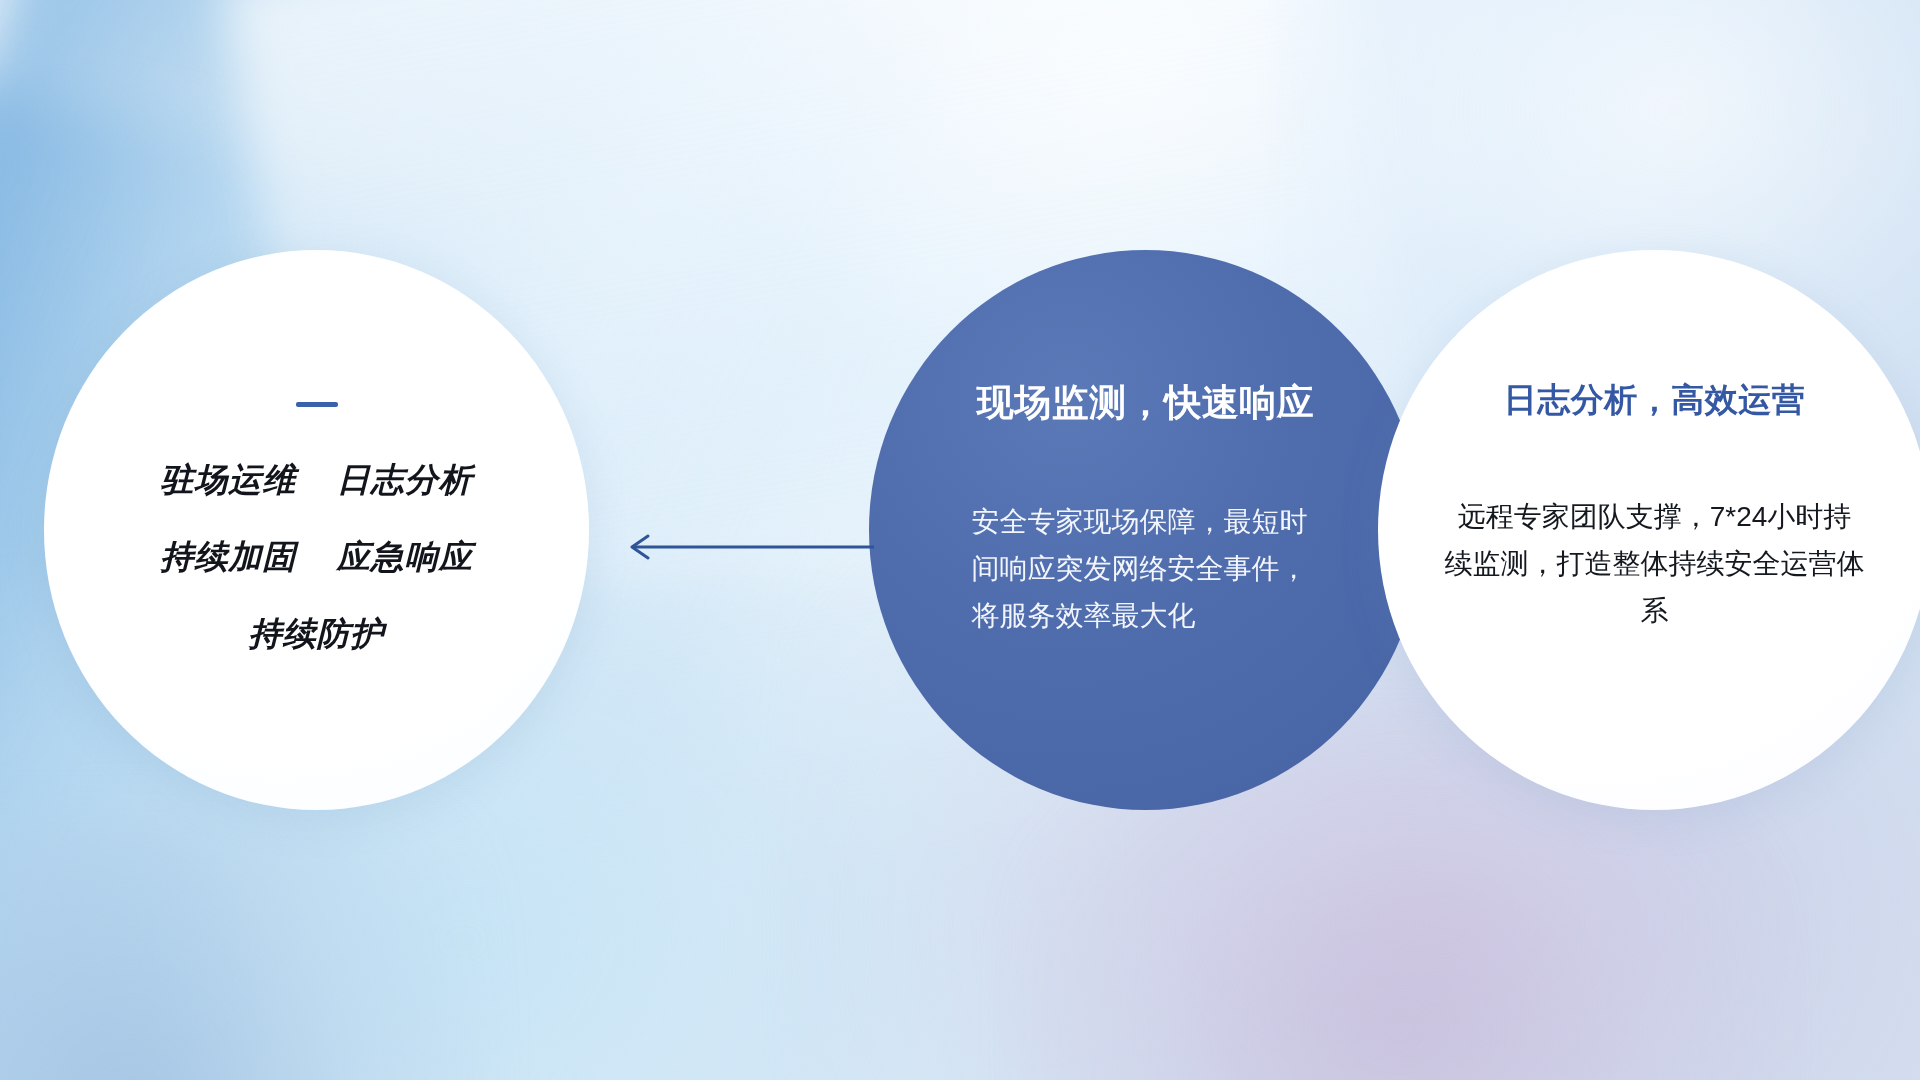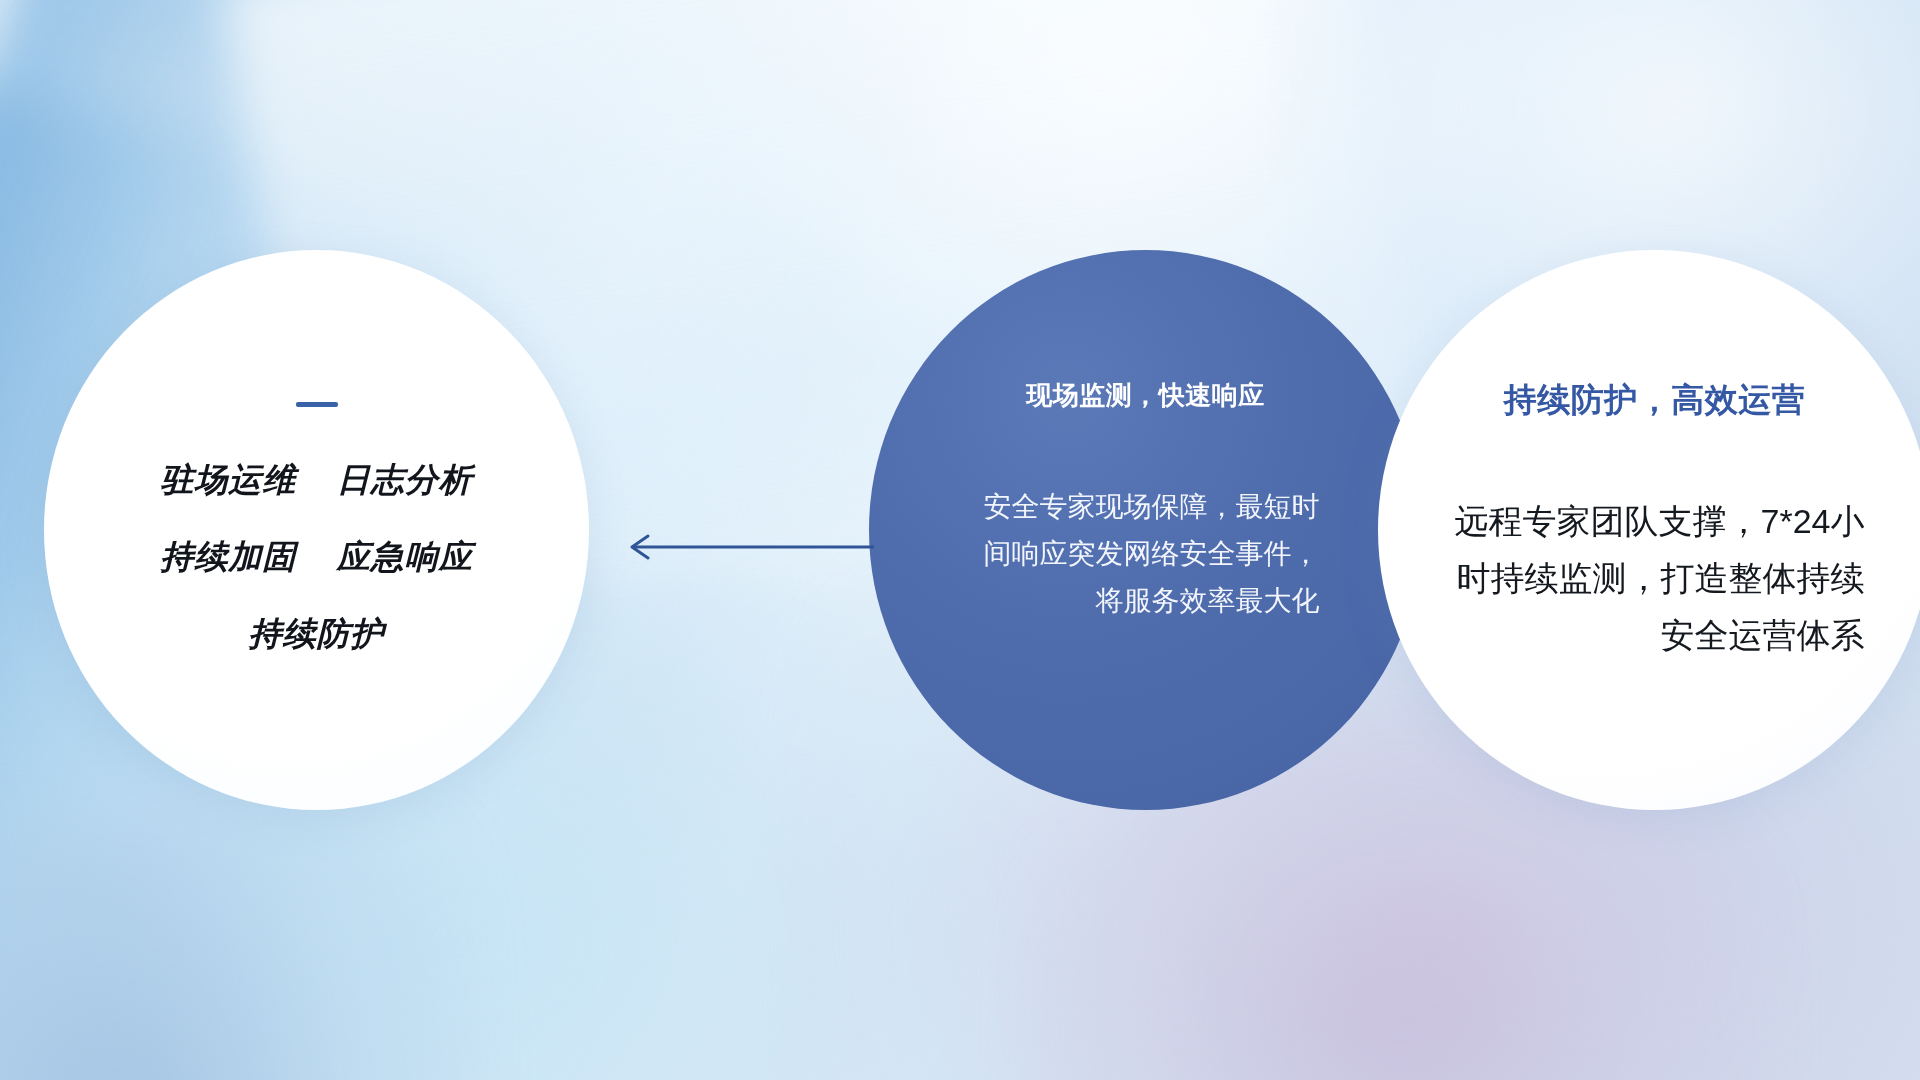--- a/index.html
+++ b/index.html
@@ -123,31 +123,31 @@
   #circle-mid{
     left:869px; top:250px;
     width:553px; height:560px;
     background:radial-gradient(circle at 36% 26%, #5a77b6 0%, #51六 0%, #50६ 0%, #4f6cad 40%, #4a67a8 72%, #45619f 100%);
     background:radial-gradient(circle at 36% 26%, #5b79b7 0%, #4f6cad 42%, #4a67a8 74%, #45619f 100%);
     z-index:4;
     align-items:center;
   }
   #circle-mid .mid-title{
     color:#ffffff;
-    font-size:26px;
+    font-size:37px;
     font-weight:bold;
     letter-spacing:.5px;
     white-space:nowrap;
     margin-top:128px;
   }
   #circle-mid .mid-body{
     color:#f2f5fb;
     font-size:28px;
     line-height:1.68;
-    text-align:right;
+    text-align:left;
     width:348px;
     margin-top:70px;
     font-weight:400;
   }
 
   
   #circle-right{
     left:1378px; top:250px;
     width:553px; height:560px;
     background:radial-gradient(circle at 40% 30%, #ffffff 0%, #ffffff 66%, #fbfcff 88%, #f5f8fd 100%);
@@ -158,23 +158,23 @@
   #circle-right .right-title{
     color:#3558a4;
     font-size:33px;
     font-weight:bold;
     letter-spacing:.5px;
     white-space:nowrap;
     margin-top:128px;
   }
   #circle-right .right-body{
     color:#14181f;
-    font-size:34px;
+    font-size:28px;
     line-height:1.68;
-    text-align:right;
+    text-align:center;
     width:420px;
     margin-top:70px;
     font-weight:400;
   }
 
   
   #arrow{
     position:absolute;
     left:612px; top:534px;
     width:264px; height:26px;
@@ -208,21 +208,21 @@
       <div class="left-line">持续防护</div>
     </div>
   </div>
 
   <div class="circle" id="circle-mid">
     <div class="mid-title">现场监测，快速响应</div>
     <div class="mid-body">安全专家现场保障，最短时间响应突发网络安全事件，将服务效率最大化</div>
   </div>
 
   <div class="circle" id="circle-right">
-    <div class="right-title">持续防护，高效运营</div>
+    <div class="right-title">日志分析，高效运营</div>
     <div class="right-body">远程专家团队支撑，7*24小时持续监测，打造整体持续安全运营体系</div>
   </div>
 
   <svg id="arrow" viewBox="0 0 264 26">
     <line x1="262" y1="13" x2="22" y2="13" stroke="#2f5597" stroke-width="3"></line>
     <polyline points="36,2 20,13 36,24" fill="none" stroke="#2f5597" stroke-width="3" stroke-linecap="round" stroke-linejoin="round"></polyline>
   </svg>
 
 </div>
 

